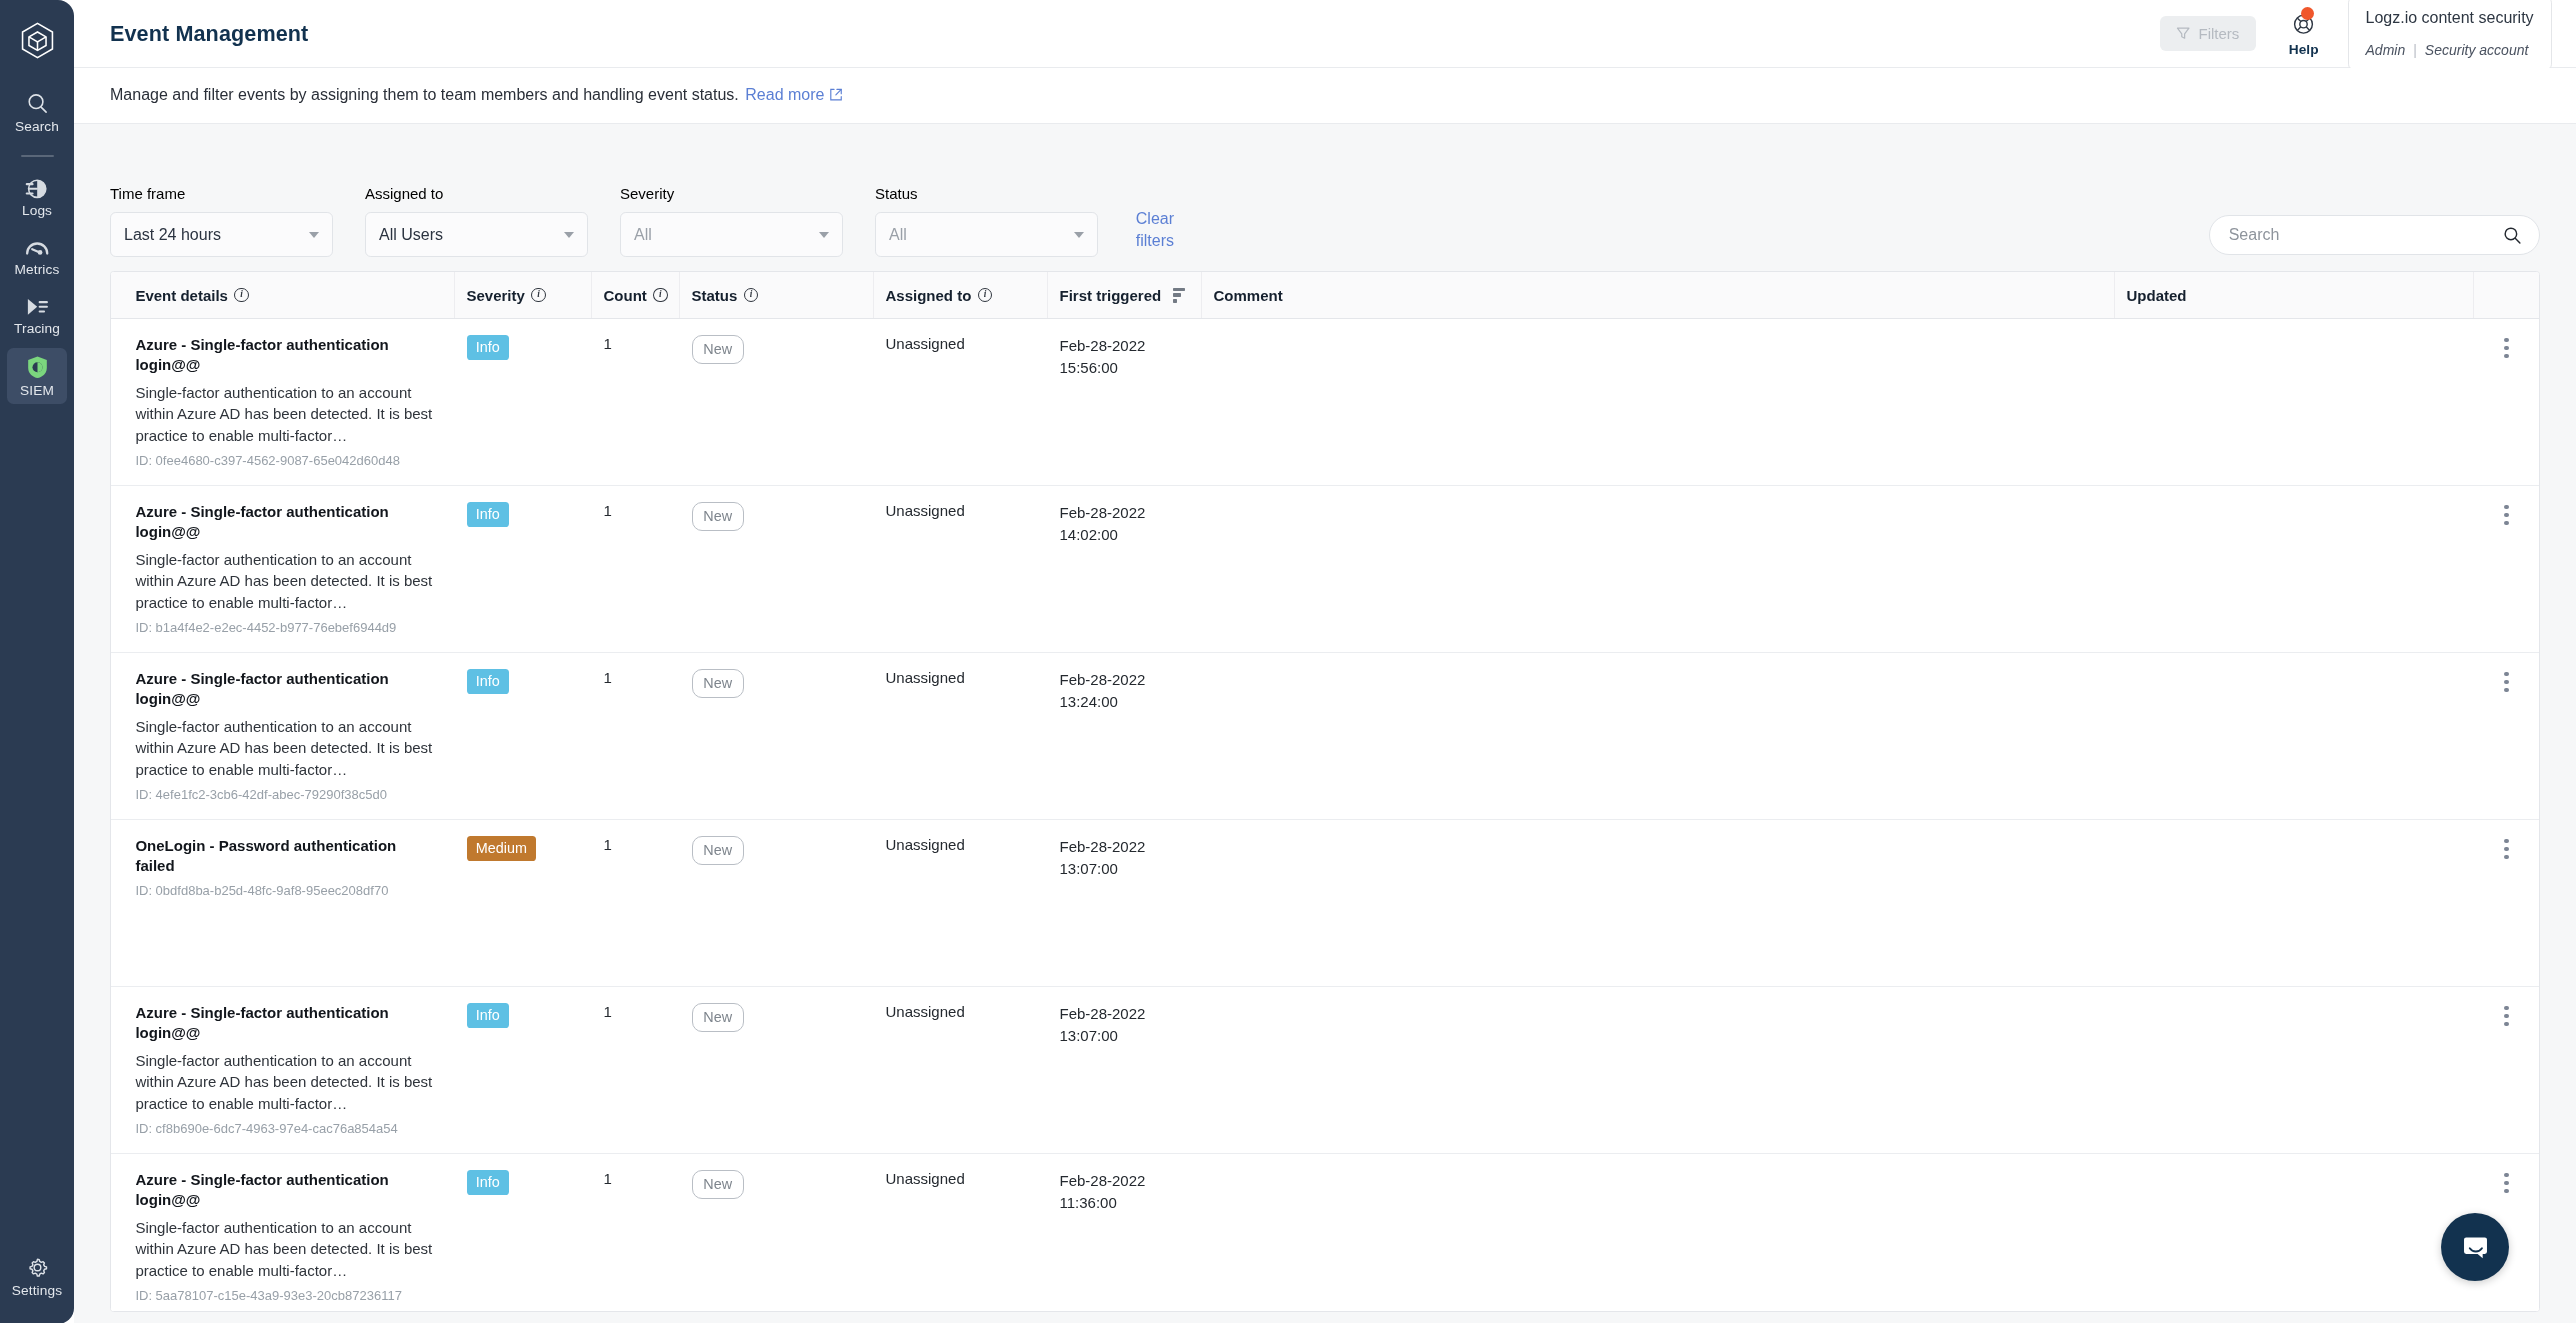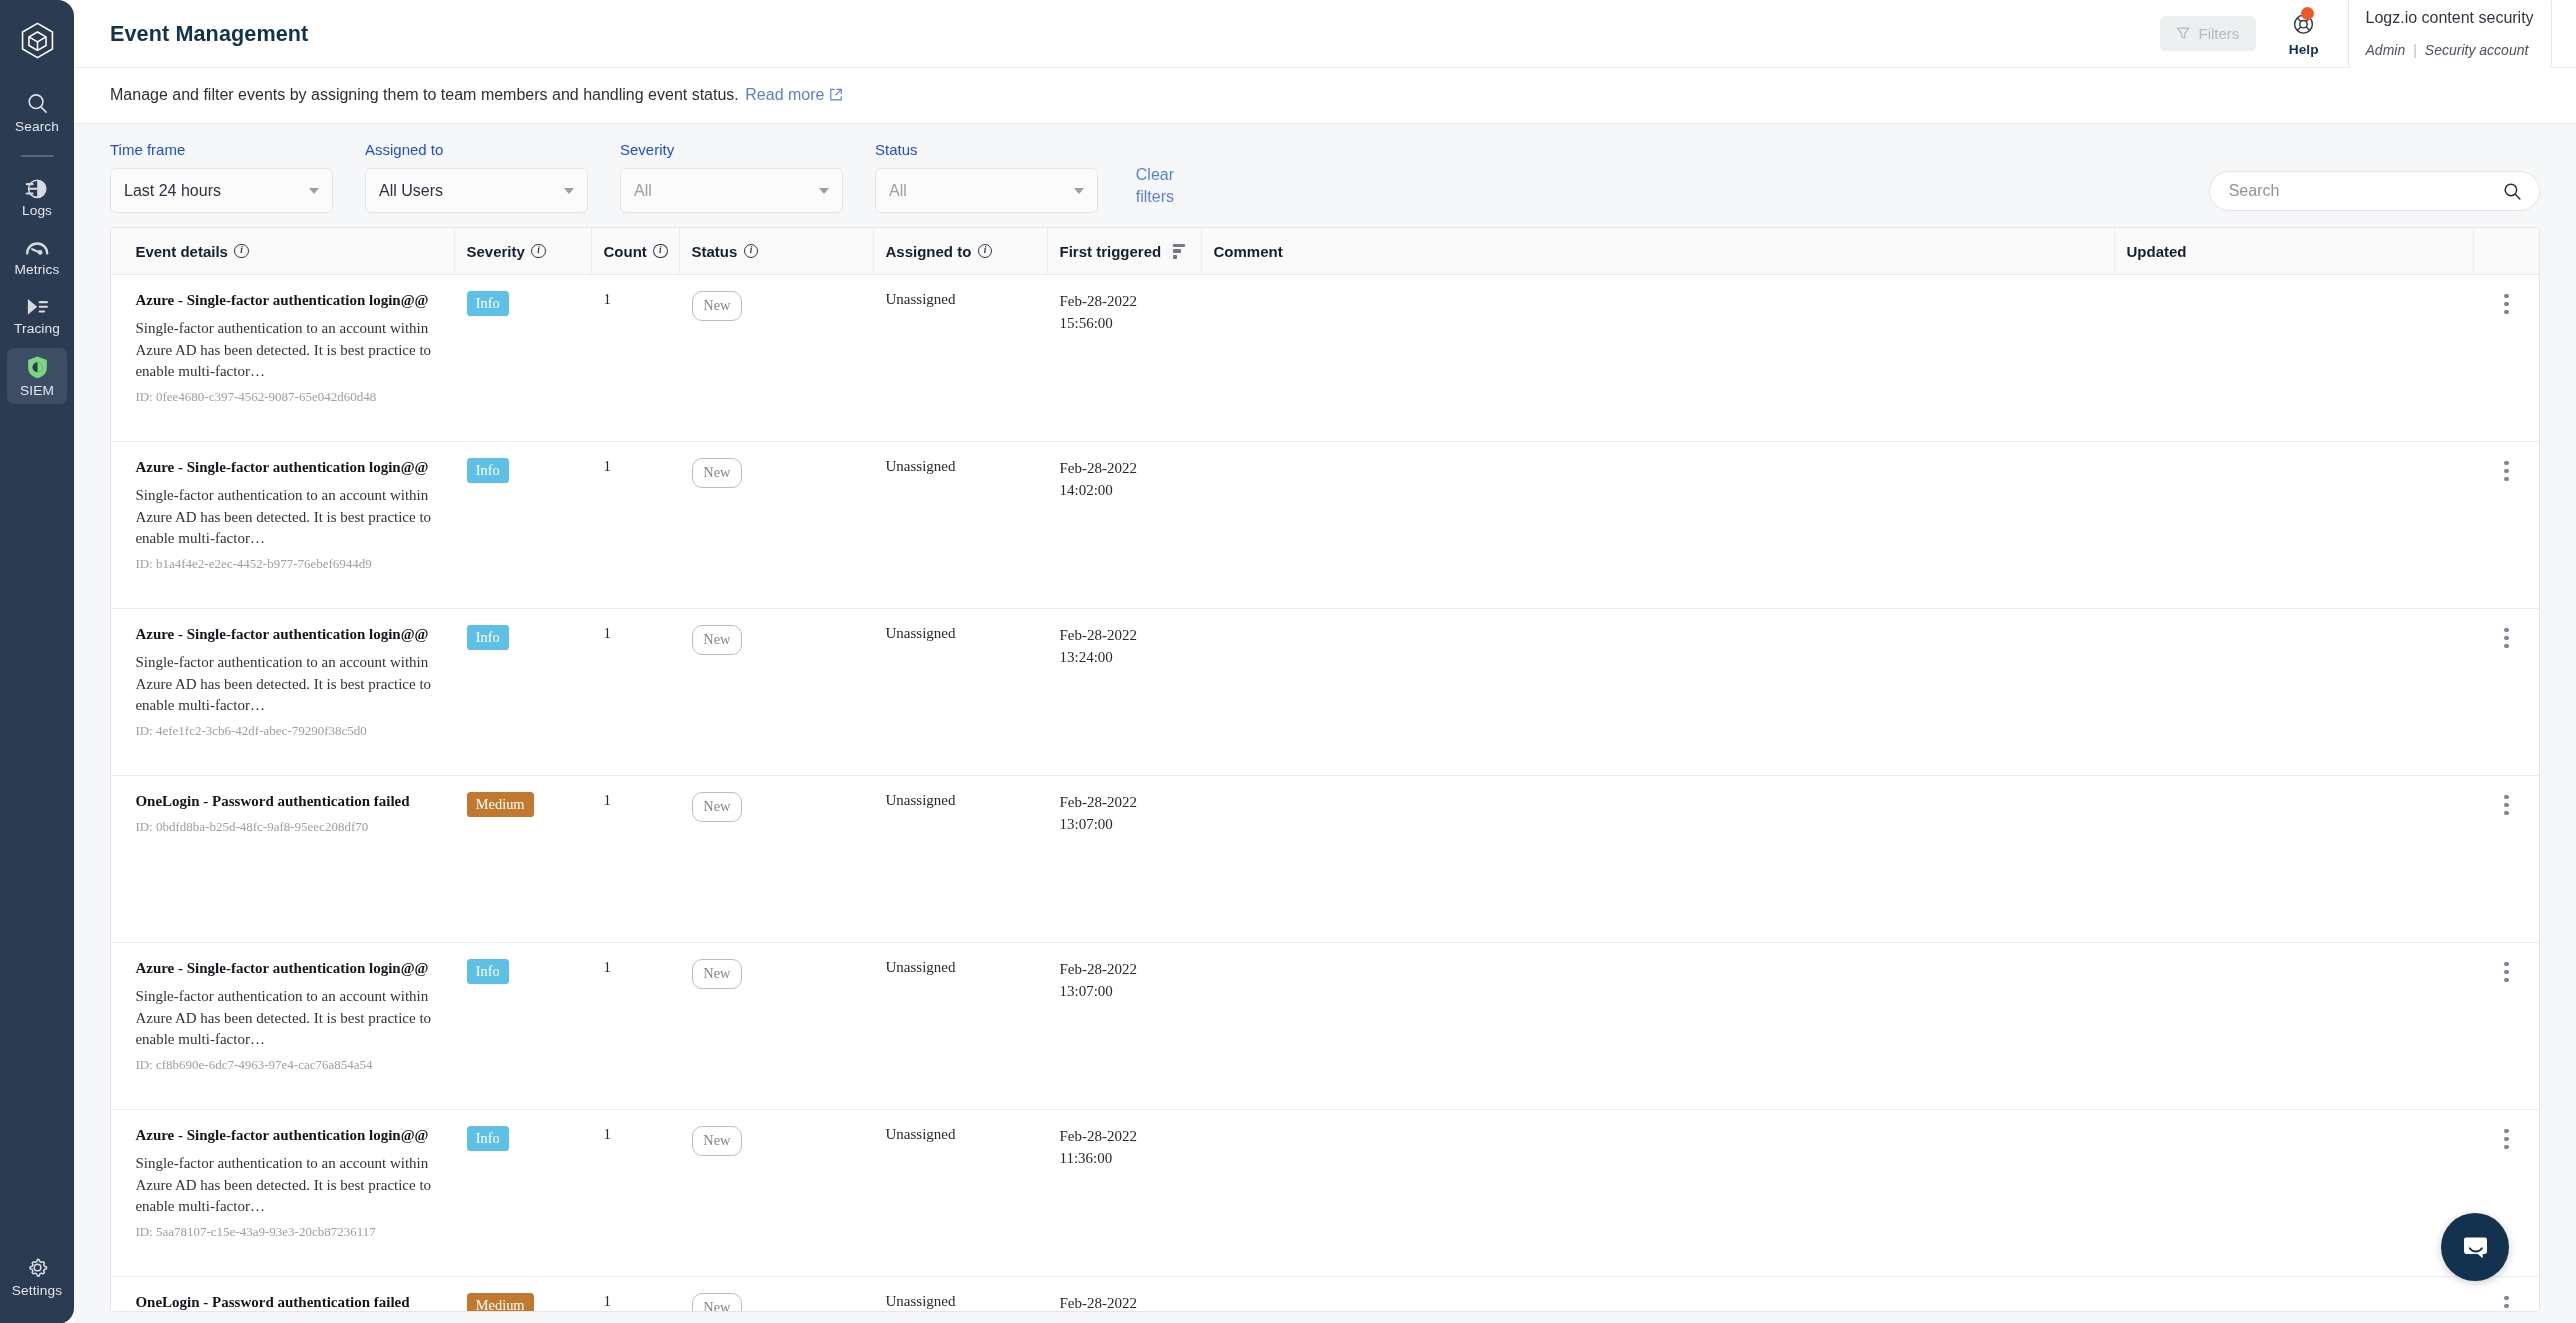--- a/index.html
+++ b/index.html
@@ -134,21 +134,21 @@
 
   
   #filterbar {
     padding: 17px 36px 13.7px 36px;
     display: flex; align-items: flex-end;
     background: #f6f7f8;
     flex: 0 0 auto;
   }
   .filter-group { margin-right: 32px; }
   .filter-label {
-    font-size: 15px; color: #1d4ed8; display: block; margin-bottom: 10px;
+    font-size: 15px; color: #000000; display: block; margin-bottom: 10px; margin-top: 44px;
   }
   .select-box {
     width: 223px; height: 45px;
     background: #fbfbfc;
     border: 0.7px solid #e1e4e8;
     border-radius: 5.8px;
     display: flex; align-items: center;
     padding: 0 13px;
     cursor: pointer;
   }
@@ -220,21 +220,21 @@
   .c-comment{ flex: 1; min-width: 0; }
   .c-updated{ width: 359px; }
   .c-kebab  { width: 65px; }
 
   .sort-icon { display: flex; flex-direction: column; gap: 2.2px; margin-left: 5px; }
   .sort-icon i { display: block; background: #737a84; border-radius: 0.7px; }
   .sort-icon i:nth-child(1) { width: 12.2px; height: 3.6px; }
   .sort-icon i:nth-child(2) { width: 8.6px; height: 3.6px; }
   .sort-icon i:nth-child(3) { width: 4.3px;  height: 3.6px; }
 
-  #tbody { flex: 1; overflow: hidden; font-family: Liberation Serif, serif; }
+  #tbody { flex: 1; overflow: hidden; }
   .trow {
     display: flex;
     border-bottom: 0.7px solid #ebedf0;
     min-height: 167px;
     background: #fff;
   }
   .td {
     padding: 16px 11.5px 0 11.5px;
     font-size: 15px; color: #24292f;
   }

